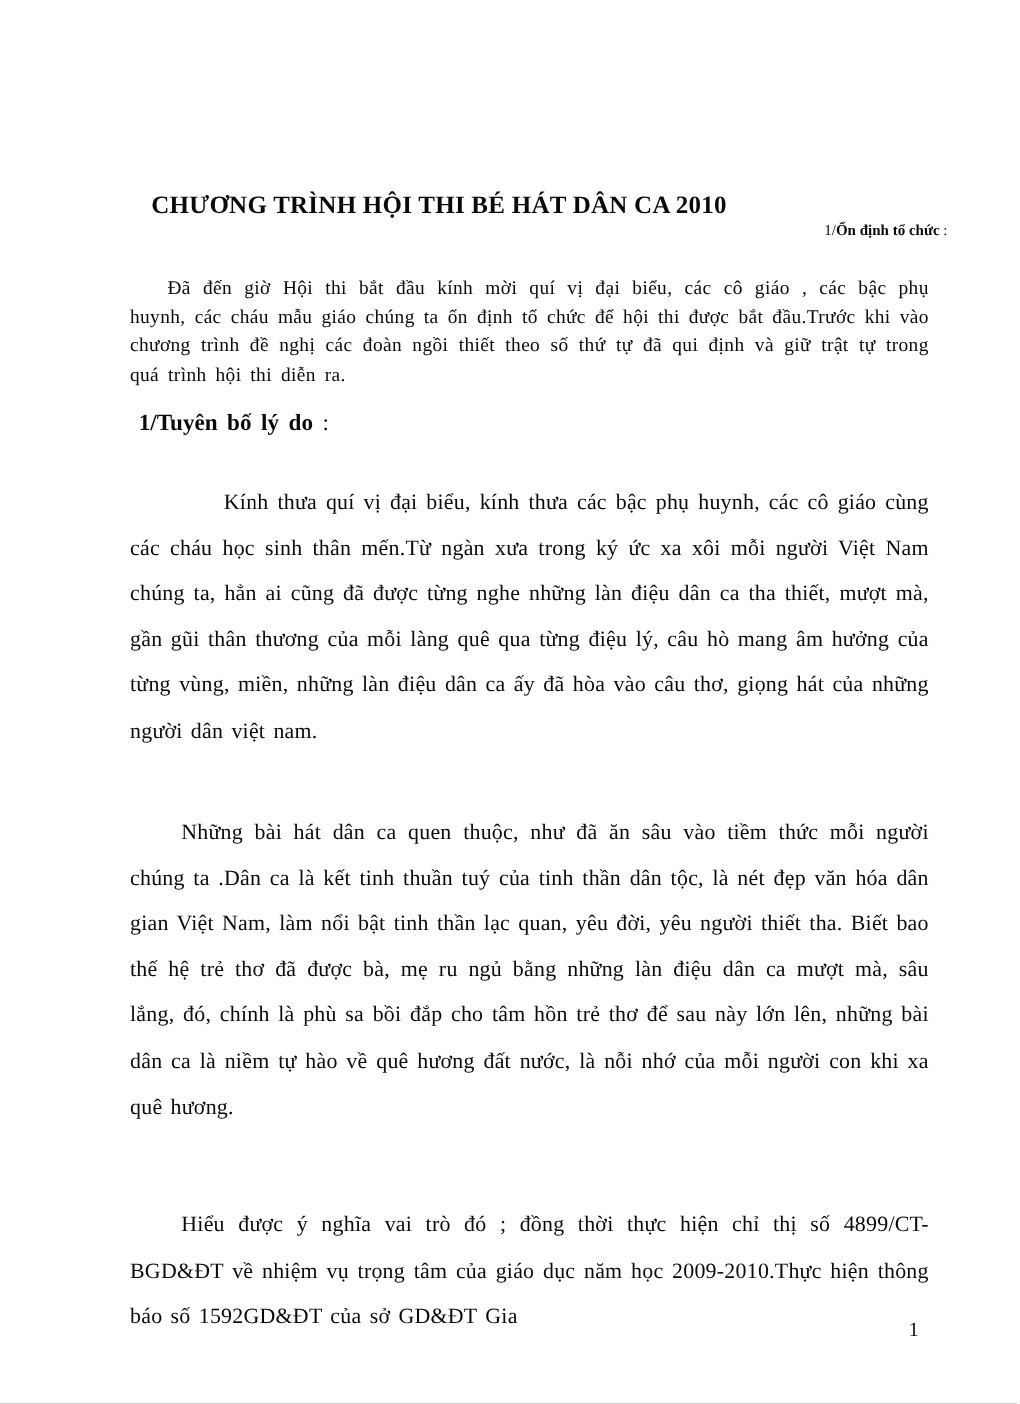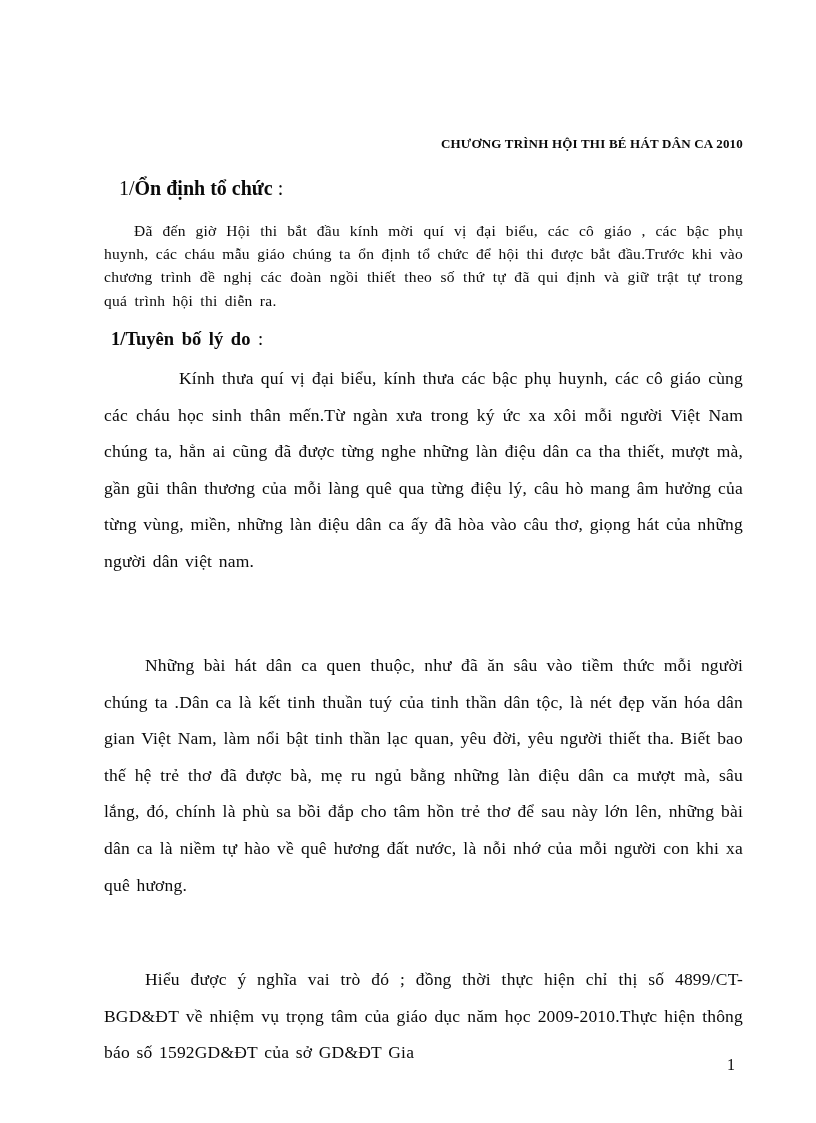--- a/index.html
+++ b/index.html
@@ -9,29 +9,29 @@
     height: 1123px;
     margin: 0 auto;
     background: #ffffff;
     font-family: "Liberation Serif", "DejaVu Serif", serif;
     color: #0a0a0a;
     overflow: hidden;
   }
   .doc-title {
     position: absolute;
     top: 136px; left: 104px; width: 639px;
-    margin: 0;
-    font-size: 13px;
+    margin: 17px;
+    font-size: 20px;
     font-weight: bold;
-    text-align: right;
+    text-align: left;
     letter-spacing: 0.2px;
     white-space: nowrap;
   }
   .heading { position: absolute; left: 104px; width: 639px; }
-  .heading-1 { top: 177px; padding-left: 15px; font-size: 20px; }
+  .heading-1 { top: 177px; padding-left: 15px; font-size: 12px; text-align: right; }
   .heading-2 { top: 329px; padding-left: 7px; font-size: 18.5px; word-spacing: 3px; }
   .heading .bold { font-weight: bold; }
   .heading .norm { font-weight: normal; }
   .para {
     position: absolute;
     left: 104px; width: 639px;
     margin: 0;
     text-align: justify;
   }
   .para-small {
@@ -41,21 +41,21 @@
     text-indent: 30px;
     word-spacing: 3px;
     letter-spacing: 0.3px;
   }
   .para-large {
     font-size: 17.5px;
     line-height: 36.6px;
     word-spacing: 2px;
     letter-spacing: 0.2px;
   }
-  .para-2 { top: 360px; text-indent: 75px; }
+  .para-2 { top: 383px; text-indent: 75px; }
   .para-3 { top: 647px; text-indent: 41px; }
   .para-4 { top: 961px; text-indent: 41px; }
   .page-number {
     position: absolute;
     top: 1056px; left: 104px; width: 631px;
     font-size: 16px;
     text-align: right;
   }
 </style>
 </head>

